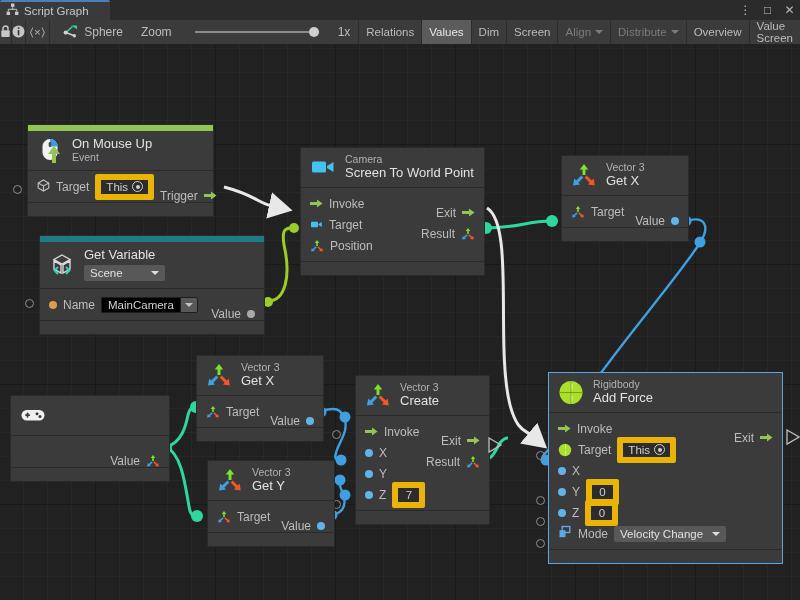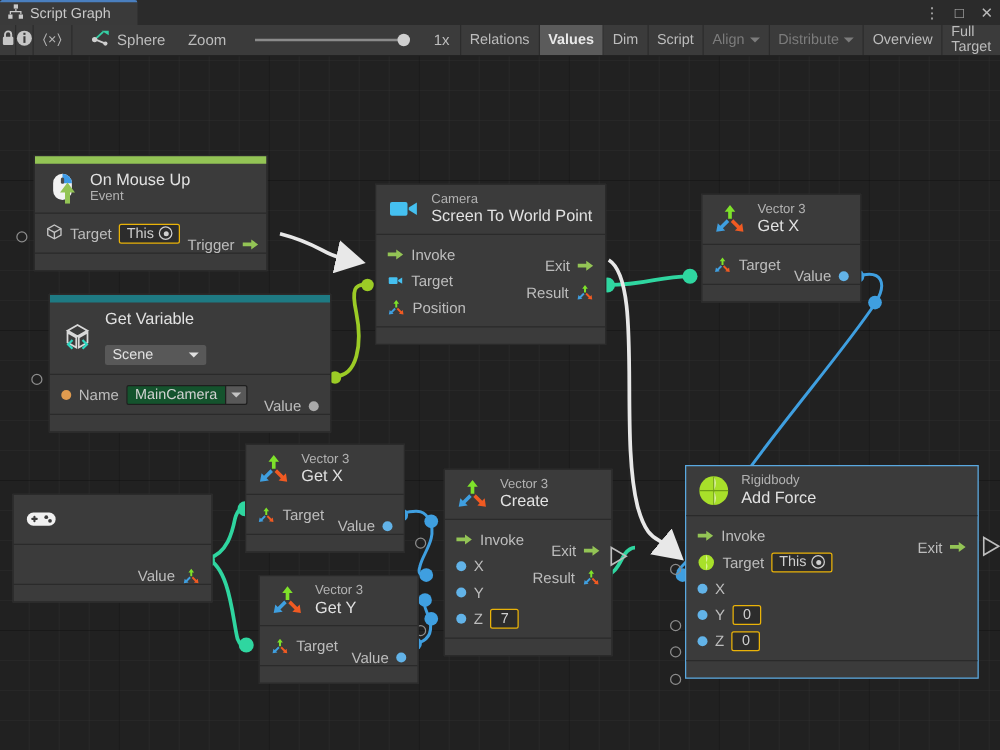--- a/index.html
+++ b/index.html
@@ -22,21 +22,21 @@
   .toolbar{position:absolute;left:0;top:20px;width:800px;height:24px;background:#3b3b3b;
            border-bottom:1px solid #232323;display:flex;align-items:stretch;}
   .tb{display:flex;align-items:center;justify-content:center;height:100%;
       border-right:1px solid #2c2c2c;color:#bcbcbc;font-size:11.5px;box-sizing:border-box;}
   .tb.icon{width:26px;}
   .tb.code{width:60px;letter-spacing:.5px;color:#b4b4b4;}
   .tb.gap{width:18px;border-right:none;}
   .tb.obj{padding:0 10px 0 6px;gap:6px;border-right:none;justify-content:center;}
   .tb.zoomwrap{gap:23px;padding:0 8px;border-right:1px solid #2c2c2c;}
   .tb.btn{padding:0 7px;}
-  .tb.btn.active{background:#5b5b5b;color:#e8e8e8;font-weight:bold;}
+  .tb.btn.active{background:#5b5b5b;color:#e8e8e8;}
   .tb.btn.dim{color:#7c7c7c;}
   .zoomtrack{position:relative;width:120px;height:2px;background:#8b8b8b;}
   .zoomknob{position:absolute;right:-4px;top:-4px;width:10px;height:10px;border-radius:50%;background:#cfcfcf;}
   .caret{display:inline-block;width:0;height:0;border-left:4px solid transparent;
          border-right:4px solid transparent;border-top:4px solid currentColor;margin-left:4px;}
 
   
   .canvas{position:absolute;left:0;top:45px;width:800px;height:555px;background:#212121;overflow:hidden;
     background-image:
       linear-gradient(to right, rgba(0,0,0,.35) 1px, transparent 1px),
@@ -55,27 +55,27 @@
   .nicon{width:26px;height:26px;flex:none;display:flex;align-items:center;justify-content:center;}
   .ntitles{display:flex;flex-direction:column;line-height:1.12;}
   .nsub{font-size:10.5px;color:#b2b2b2;}
   .nname{font-size:13px;color:#e2e2e2;}
   .nbody{border-top:1px solid #2a2a2a;padding:5px 9px 5px 9px;}
   .nfoot{border-top:1px solid #2a2a2a;height:13px;}
   .row{display:flex;align-items:center;height:21px;gap:6px;}
   .row .lft{display:flex;align-items:center;gap:6px;}
   .row .rgt{margin-left:auto;display:flex;align-items:center;gap:6px;margin-top:18px;}
   .lbl{font-size:12px;color:#bdbdbd;white-space:nowrap;}
-  .field{background:#2c2c2c;border:1px solid #eab308;border-radius:2px;color:#cfcfcf;
+  .field{background:#2c2c2c;border:6px solid #eab308;border-radius:2px;color:#cfcfcf;
          font-size:11.5px;padding:1px 5px;display:flex;align-items:center;gap:4px;white-space:nowrap;}
   .field.num{min-width:13px;justify-content:center;padding:1px 4px;}
   .dd{background:#585858;border-radius:2px;color:#e0e0e0;font-size:11.5px;padding:2px 6px;
       display:flex;align-items:center;gap:5px;white-space:nowrap;}
   .ddsplit{display:flex;align-items:stretch;}
-  .ddsplit .v{background:#14532d;border:1px solid #1e1e1e;border-right:none;border-radius:2px 0 0 2px;
+  .ddsplit .v{background:#000000;border:1px solid #1e1e1e;border-right:none;border-radius:2px 0 0 2px;
               color:#d2d2d2;font-size:11.5px;padding:1px 6px;}
   .ddsplit .b{background:#585858;border:1px solid #1e1e1e;border-radius:0 2px 2px 0;
               padding:1px 4px;display:flex;align-items:center;}
   .radio{width:11px;height:11px;border-radius:50%;border:1.5px solid #cfcfcf;box-sizing:border-box;
          display:flex;align-items:center;justify-content:center;}
   .radio i{width:4px;height:4px;border-radius:50%;background:#cfcfcf;display:block;}
 
   
   .dot{width:8px;height:8px;border-radius:50%;flex:none;}
   .dot.blue{background:#62b3e8;}
@@ -143,31 +143,31 @@
     <div class="tb zoomwrap">
       <span class="lbl">Zoom</span>
       <span class="zoomtrack">
         <span class="zoomknob"></span>
       </span>
       <span class="lbl">1x</span>
     </div>
     <div class="tb btn">Relations</div>
     <div class="tb btn active">Values</div>
     <div class="tb btn">Dim</div>
-    <div class="tb btn">Script</div>
+    <div class="tb btn">Screen</div>
     <div class="tb btn dim">
       <span>Align</span>
       <span class="caret"></span>
     </div>
     <div class="tb btn dim">
       <span>Distribute</span>
       <span class="caret"></span>
     </div>
     <div class="tb btn">Overview</div>
-    <div class="tb btn" style="border-right:none;">Full Target</div>
+    <div class="tb btn" style="border-right:none;">Value Screen</div>
   </div>
 
   <div class="canvas">
 
     <svg class="wires">
       <defs>
         <marker id="wA" markerWidth="9" markerHeight="9" refX="1" refY="4.5" orient="auto">
           <path d="M0,0 L8,4.5 L0,9 Z" fill="#e8e8e8"></path>
         </marker>
       </defs>
@@ -267,21 +267,21 @@
       <div class="accent" style="background:#1e7a83;"></div>
       <div class="nhead">
         <span class="nicon">
           <svg width="26" height="26" viewBox="0 0 26 26">
             <path d="M13 3 L21 7.5 L13 12 L5 7.5 Z M5 9 L12 13 L12 21 L5 17 Z M21 9 L14 13 L14 21 L21 17 Z" fill="none" stroke="#d8d8d8" stroke-width="1.4"></path>
             <path d="M9 15 L5.5 18.5 L9 22 M17 15 L20.5 18.5 L17 22" fill="none" stroke="#2fd6c0" stroke-width="1.8"></path>
           </svg>
         </span>
         <span class="ntitles">
           <span class="nname">Get Variable</span>
-          <span class="dd" style="align-self:flex-start;margin-top:13px;gap:24px;">
+          <span class="dd" style="align-self:flex-start;margin-top:2px;gap:24px;">
             <span>Scene</span>
             <span class="caret"></span>
           </span>
         </span>
       </div>
       <div class="nbody">
         <div class="row">
           <span class="lft">
             <span class="dot orange"></span>
             <span class="lbl">Name</span>
@@ -605,20 +605,35 @@
             <span class="field num">0</span>
           </span>
         </div>
         <div class="row">
           <span class="lft">
             <span class="dot blue"></span>
             <span class="lbl">Z</span>
             <span class="field num">0</span>
           </span>
         </div>
+        <div class="row">
+          <span class="lft">
+            <span>
+              <svg width="14" height="14" viewBox="0 0 14 14">
+                <rect x="4.2" y="1.5" width="7.6" height="6" fill="none" stroke="#5fa8e8" stroke-width="1.4"></rect>
+                <rect x="1.5" y="5.2" width="6" height="7" fill="#5fa8e8"></rect>
+              </svg>
+            </span>
+            <span class="lbl">Mode</span>
+            <span class="dd">
+              <span>Velocity Change</span>
+              <span class="caret"></span>
+            </span>
+          </span>
+        </div>
       </div>
       <div class="nfoot"></div>
     </div>
 
     <svg class="wires" style="z-index:5;">
       <path d="M489,393 L501,400 L489,407 Z" fill="none" stroke="#bdbdbd" stroke-width="1.3"></path>
       <path d="M787,385 L799,392 L787,399 Z" fill="none" stroke="#bdbdbd" stroke-width="1.3"></path>
     </svg>
 
   </div>

